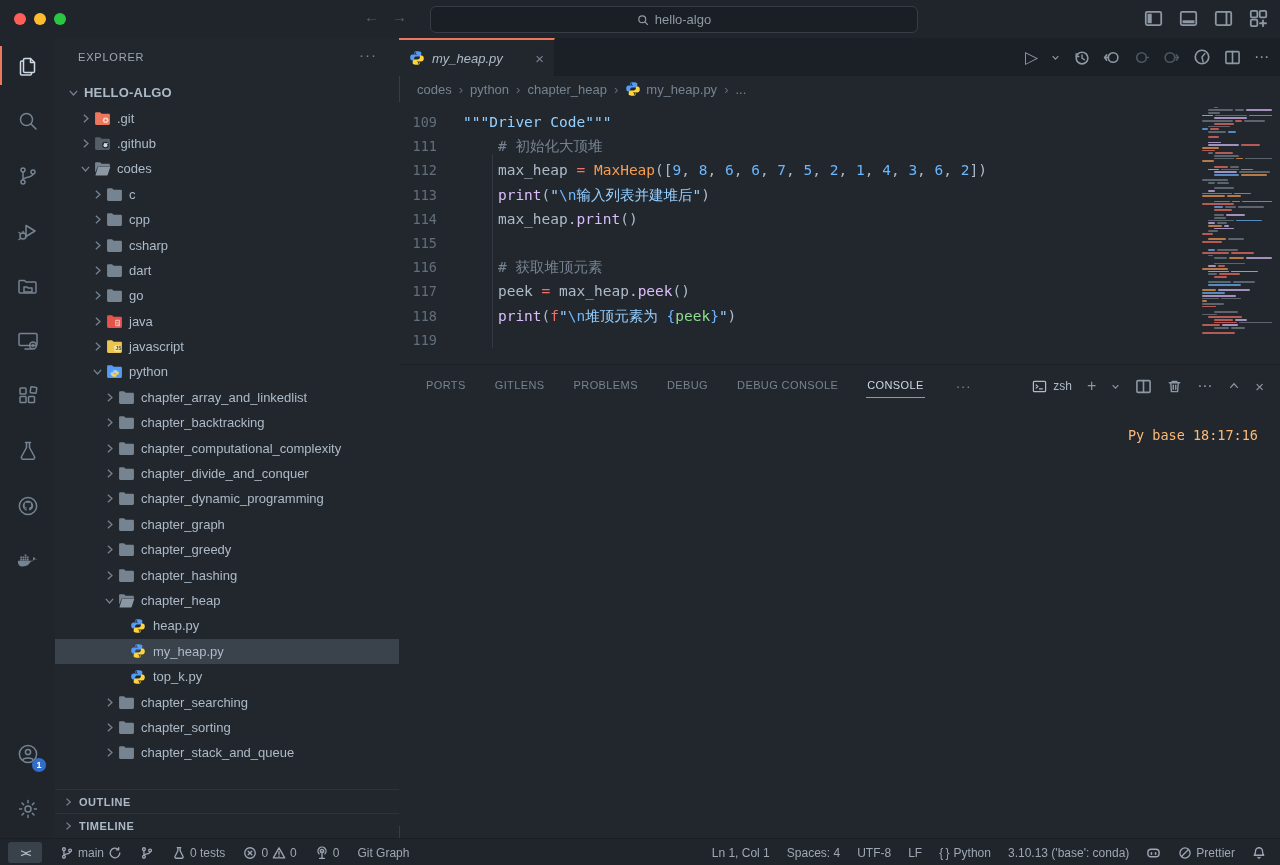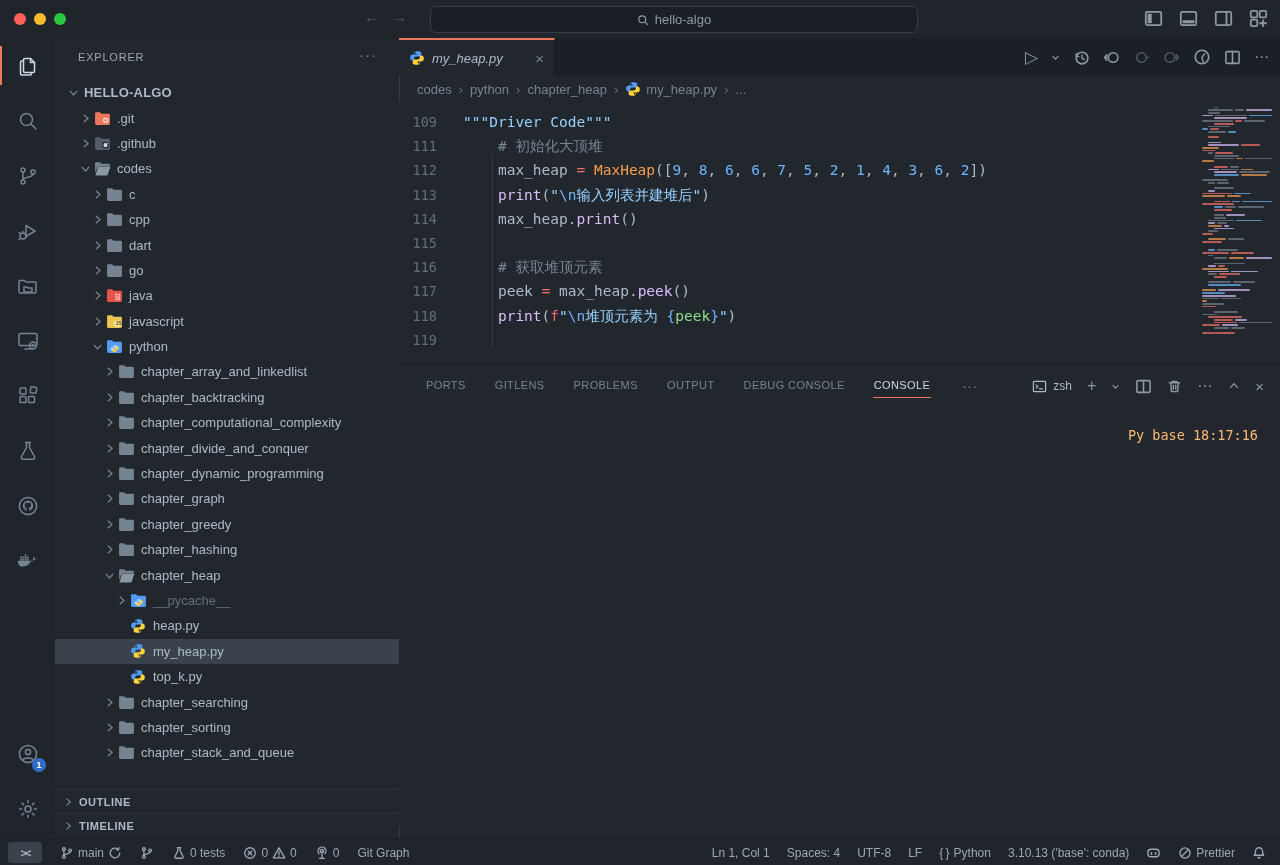--- a/index.html
+++ b/index.html
@@ -316,20 +316,33 @@
           <span class="chev">
             <svg width="13" height="13" viewBox="0 0 16 16" fill="none" stroke="currentColor" stroke-width="1.6">
               <path d="M6 3.5 11 8 6 12.5"></path>
             </svg>
           </span>
           <span class="ticon">
             <svg width="17" height="15" viewBox="0 0 16 14">
               <path fill="#768390" d="M1 2.2C1 1.5 1.5 1 2.2 1h3.4l1.6 1.6h6.6c.7 0 1.2.5 1.2 1.2v7.9c0 .7-.5 1.3-1.2 1.3H2.2c-.7 0-1.2-.6-1.2-1.3z"></path>
             </svg>
           </span>
+          <span class="lbl">csharp</span>
+        </div>
+        <div class="trow" style="padding-left: 34px;">
+          <span class="chev">
+            <svg width="13" height="13" viewBox="0 0 16 16" fill="none" stroke="currentColor" stroke-width="1.6">
+              <path d="M6 3.5 11 8 6 12.5"></path>
+            </svg>
+          </span>
+          <span class="ticon">
+            <svg width="17" height="15" viewBox="0 0 16 14">
+              <path fill="#768390" d="M1 2.2C1 1.5 1.5 1 2.2 1h3.4l1.6 1.6h6.6c.7 0 1.2.5 1.2 1.2v7.9c0 .7-.5 1.3-1.2 1.3H2.2c-.7 0-1.2-.6-1.2-1.3z"></path>
+            </svg>
+          </span>
           <span class="lbl">dart</span>
         </div>
         <div class="trow" style="padding-left: 34px;">
           <span class="chev">
             <svg width="13" height="13" viewBox="0 0 16 16" fill="none" stroke="currentColor" stroke-width="1.6">
               <path d="M6 3.5 11 8 6 12.5"></path>
             </svg>
           </span>
           <span class="ticon">
             <svg width="17" height="15" viewBox="0 0 16 14">
@@ -493,35 +506,20 @@
               <path d="M3.5 6 8 11l4.5-5"></path>
             </svg>
           </span>
           <span class="ticon">
             <svg width="17" height="15" viewBox="0 0 16 14">
               <path fill="#768390" d="M1 2.2C1 1.5 1.5 1 2.2 1h3.4l1.6 1.6h6.6c.7 0 1.2.5 1.2 1.2V5H3.6L1 11z"></path>
               <path fill="#8b97a3" d="M3.8 5.4h11.6L13 12.6c-.1.5-.6.9-1.1.9H1.3z"></path>
             </svg>
           </span>
           <span class="lbl">chapter_heap</span>
-        </div>
-        <div class="trow dim" style="padding-left: 58px;">
-          <span class="chev">
-            <svg width="13" height="13" viewBox="0 0 16 16" fill="none" stroke="currentColor" stroke-width="1.6">
-              <path d="M6 3.5 11 8 6 12.5"></path>
-            </svg>
-          </span>
-          <span class="ticon">
-            <svg width="17" height="15" viewBox="0 0 16 14">
-              <path fill="#539bf5" d="M1 2.2C1 1.5 1.5 1 2.2 1h3.4l1.6 1.6h6.6c.7 0 1.2.5 1.2 1.2v7.9c0 .7-.5 1.3-1.2 1.3H2.2c-.7 0-1.2-.6-1.2-1.3z"></path>
-              <path fill="#b6d3f8" d="M8 5.8c-1.6 0-1.5.7-1.5.7v.8h1.6v.3H5.9s-1.6-.2-1.6 1.6 1.4 1.7 1.4 1.7h.8v-.9s0-1.4 1.4-1.4h1.4s1.3 0 1.3-1.2v-.9s.2-.7-2.6-.7z"></path>
-              <path fill="#ffd43b" d="M8.4 11.9c1.6 0 1.5-.7 1.5-.7v-.8H8.3v-.3h2.2s1.6.2 1.6-1.6-1.4-1.7-1.4-1.7h-.8v.9s0 1.4-1.4 1.4H7.1s-1.3 0-1.3 1.2v.9s-.2.7 2.6.7z"></path>
-            </svg>
-          </span>
-          <span class="lbl">__pycache__</span>
         </div>
         <div class="trow" style="padding-left: 58px;">
           <span class="chev"></span>
           <span class="ticon">
             <svg width="16" height="16" viewBox="0 0 16 16">
               <path fill="#539bf5" d="M7.9 1.2c-2.8 0-2.6 1.2-2.6 1.2v1.7h2.7v.5H4s-2.8-.3-2.8 2.9 2.4 3 2.4 3h1.5V8.9s-.1-2.4 2.4-2.4h2.5s2.3.1 2.3-2.2V2.7s.3-1.5-4.4-1.5zM6.4 2.3a.8.8 0 1 1 0 1.6.8.8 0 0 1 0-1.6z"></path>
               <path fill="#ffd43b" d="M8.1 14.8c2.8 0 2.6-1.2 2.6-1.2v-1.7H8v-.5h4s2.8.3 2.8-2.9-2.4-3-2.4-3h-1.5v1.5s.1 2.4-2.4 2.4H6s-2.3-.1-2.3 2.2v1.6s-.3 1.5 4.4 1.5zm1.5-1.1a.8.8 0 1 1 0-1.6.8.8 0 0 1 0 1.6z"></path>
             </svg>
           </span>
           <span class="lbl">heap.py</span>
@@ -1010,21 +1008,21 @@
         </div>
       </div>
   </div>
 
   <div class="abs panel">
     <div class="panel-head">
       <div class="ptabs" id="ptabs">
           <span class="ptab">PORTS</span>
           <span class="ptab">GITLENS</span>
           <span class="ptab">PROBLEMS</span>
-          <span class="ptab">OUTPUT</span>
+          <span class="ptab">DEBUG</span>
           <span class="ptab">DEBUG CONSOLE</span>
           <span class="ptab active">CONSOLE</span>
           <span class="ptab-more">···</span>
         </div>
       <div class="pctrl" id="pctrl">
         <span class="zsh">
           <span class="ic">
               <svg width="15" height="15" viewBox="0 0 16 16" fill="none" stroke="currentColor" stroke-width="1.3">
                 <rect x="1.5" y="2.5" width="13" height="11" rx="1"></rect>
                 <path d="M4 6l2.2 2L4 10M7.5 10.5h4"></path>

